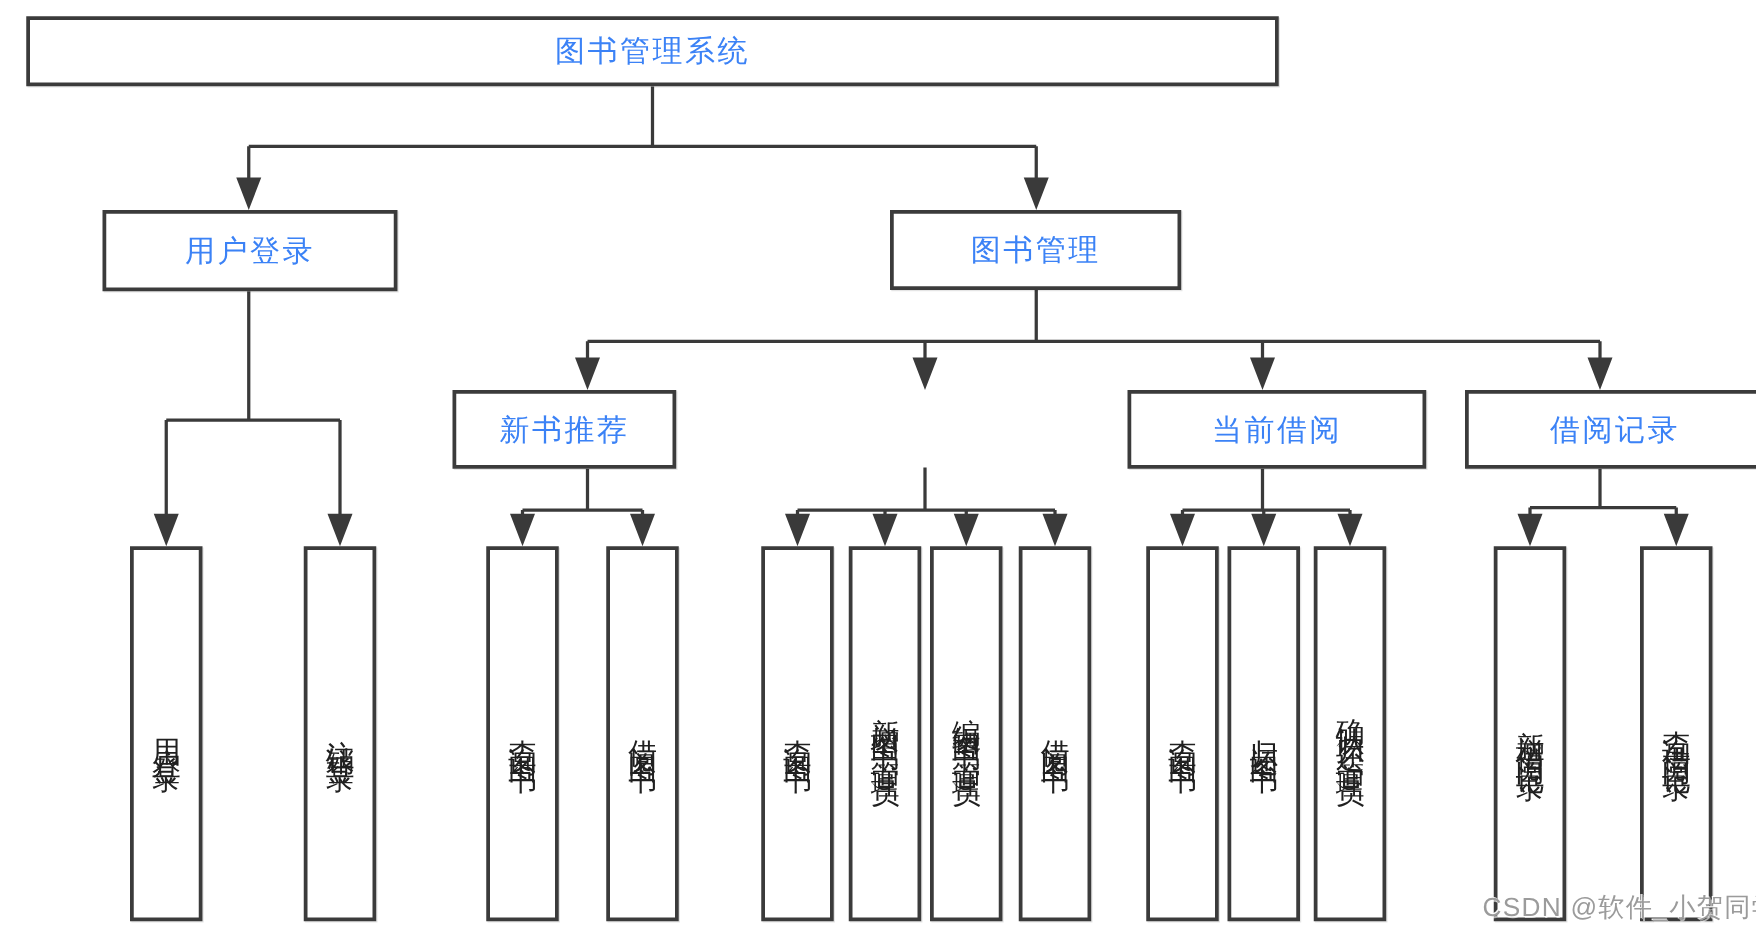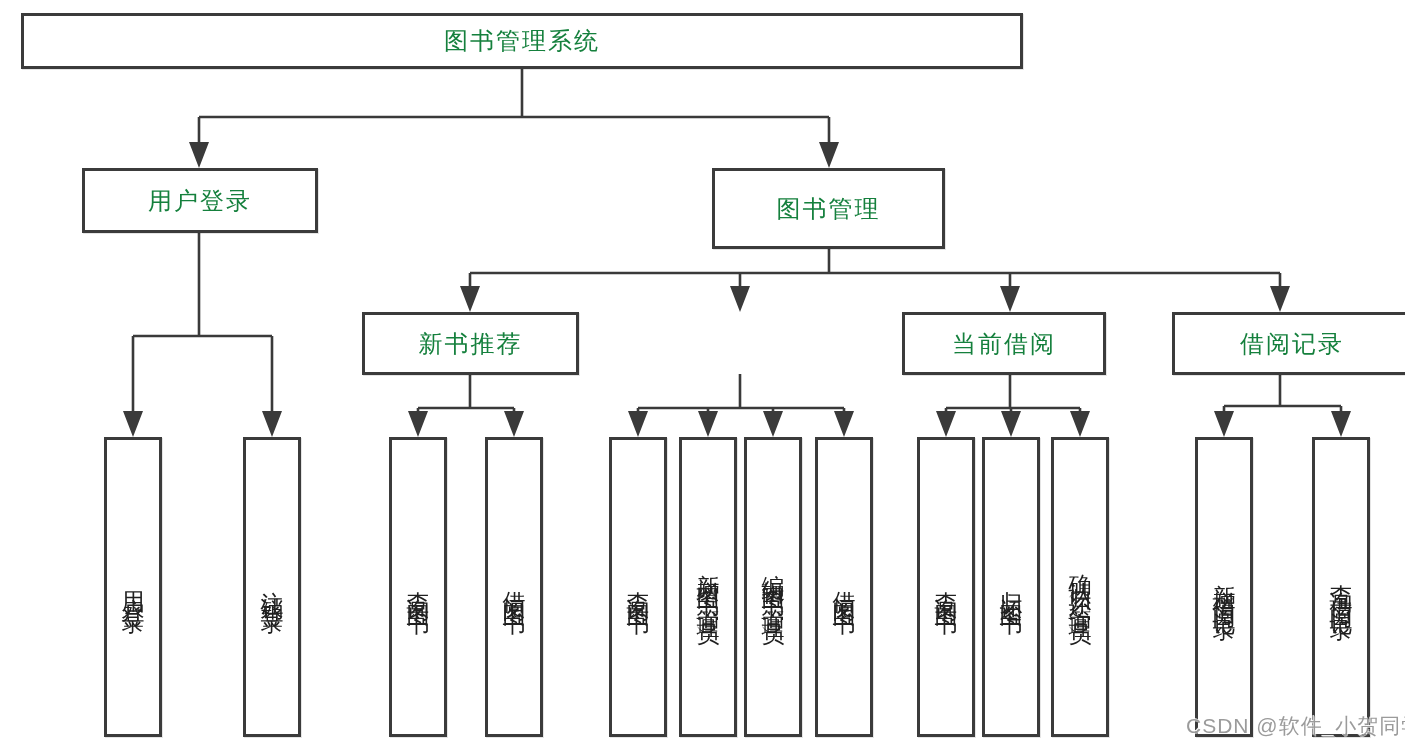--- a/index.html
+++ b/index.html
@@ -24,21 +24,21 @@
   .box {
     position: absolute;
     box-sizing: border-box;
     border: 3px solid #3b3b3b;
     background: #ffffff;
     display: flex;
     align-items: center;
     justify-content: center;
     font-size: 24px;
     letter-spacing: 2px;
-    color: #15803d;
+    color: #3b82f6;
     box-shadow: 1px 1px 0 rgba(0,0,0,0.10);
   }
   .vbox {
     position: absolute;
     box-sizing: border-box;
     top: 437px;
     width: 58px;
     height: 300px;
     border: 3px solid #3b3b3b;
     background: #ffffff;
@@ -111,24 +111,24 @@
              M936,411 L956,411 L946,437 Z
              M1001,411 L1021,411 L1011,437 Z
              M1070,411 L1090,411 L1080,437 Z
              M1214,411 L1234,411 L1224,437 Z
              M1331,411 L1351,411 L1341,437 Z" fill="#3a3a3a" stroke="none"></path>
   </svg>
 
   <div class="box" style="left:21px; top:13px; width:1002px; height:56px;">图书管理系统</div>
 
   <div class="box" style="left:82px; top:168px; width:236px; height:65px;">用户登录</div>
-  <div class="box" style="left:712px; top:168px; width:233px; height:81px;">图书管理</div>
+  <div class="box" style="left:712px; top:168px; width:233px; height:64px;">图书管理</div>
 
-  <div class="box" style="left:362px; top:312px; width:217px; height:63px;">新书推荐</div>
-  <div class="box" style="left:902px; top:312px; width:204px; height:63px;">当前借阅</div>
+  <div class="box" style="left:362px; top:312px; width:179px; height:63px;">新书推荐</div>
+  <div class="box" style="left:902px; top:312px; width:239px; height:63px;">当前借阅</div>
   <div class="box" style="left:1172px; top:312px; width:240px; height:63px;">借阅记录</div>
 
   <div class="vbox" style="left:104px;">
     <span class="vtext">用户登录</span>
   </div>
   <div class="vbox" style="left:243px;">
     <span class="vtext">注销登录</span>
   </div>
 
   <div class="vbox" style="left:389px;">

